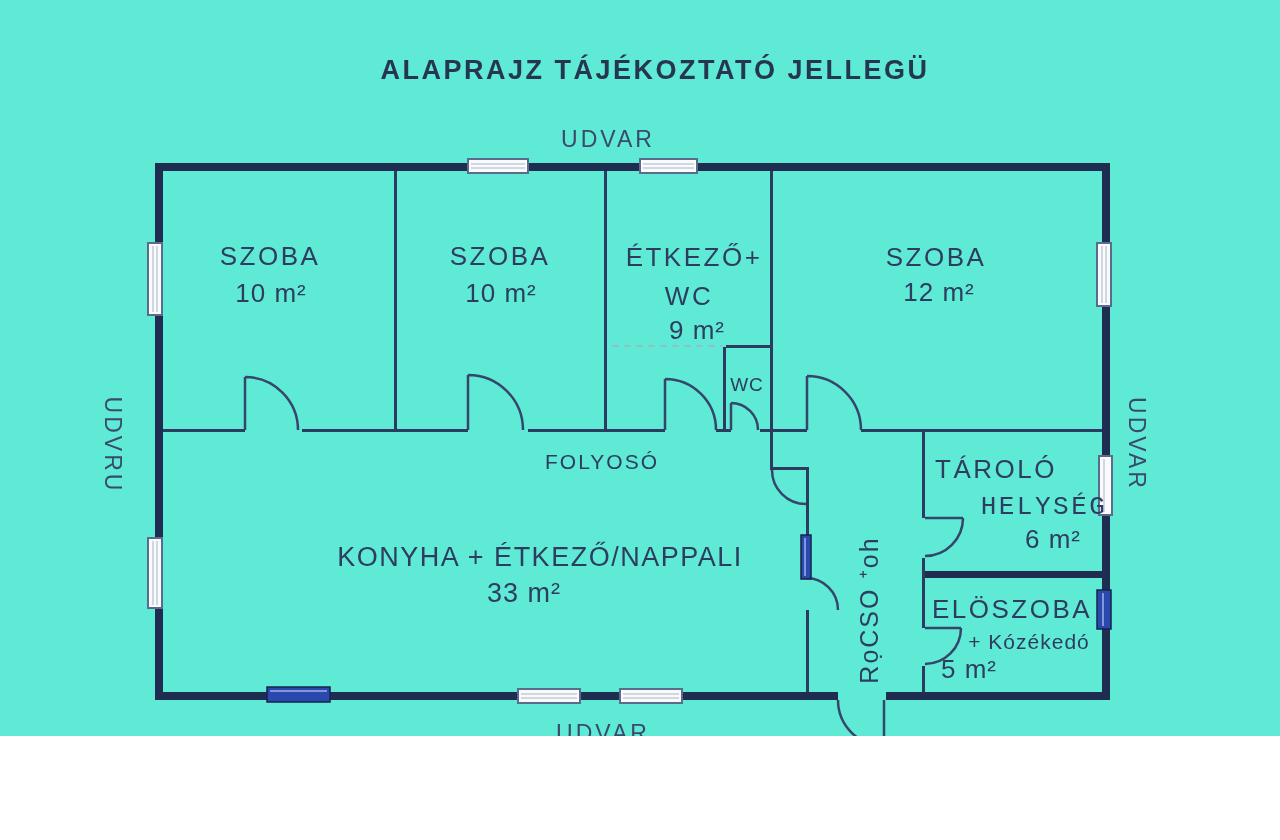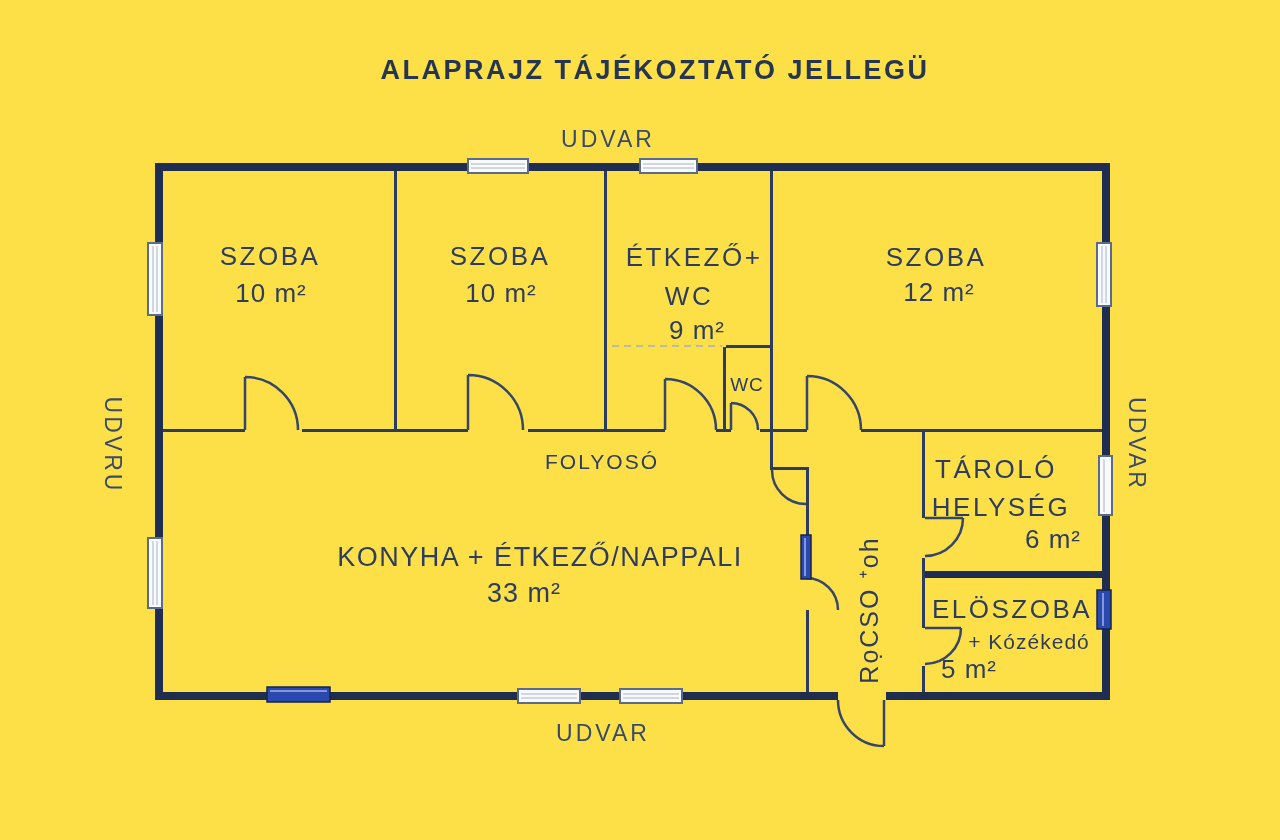--- a/index.html
+++ b/index.html
@@ -1,19 +1,19 @@
 <!DOCTYPE html>
 <html><head>
 <meta charset="utf-8">
 <style>
   html,body{margin:0;padding:0;background:#ffffff;}
   #canvas{
     position:relative;
-    width:1280px;height:840px;
-    background:#fde047;
+    width:1280px;height:736px;
+    background:#5eead4;
     overflow:hidden;
     font-family:"Liberation Sans", sans-serif;
   }
   svg{position:absolute;left:0;top:0;}
   .lbl{
     position:absolute;
     transform:translate(-50%,-50%);
     color:#2e3d5f;
     white-space:nowrap;
     line-height:1;
@@ -162,21 +162,21 @@
   <div class="lbl area" style="left:939px;top:292px;">12 m²</div>
 
   <div class="lbl small" style="left:747px;top:384px;">WC</div>
 
   <div class="lbl sub" style="left:602px;top:461px;font-size:21px;letter-spacing:2px;">FOLYOSÓ</div>
 
   <div class="lbl" style="left:540px;top:557px;font-size:27px;letter-spacing:1.5px;">KONYHA + ÉTKEZŐ/NAPPALI</div>
   <div class="lbl" style="left:524px;top:593px;font-size:27px;letter-spacing:1px;">33 m²</div>
 
   <div class="lbl room" style="left:996px;top:469px;">TÁROLÓ</div>
-  <div class="lbl room" style="left:1001px;top:507px;">HELYSÉG</div>
+  <div class="lbl room" style="left:1044px;top:507px;font-family:Liberation Mono, monospace;">HELYSÉG</div>
   <div class="lbl area" style="left:1009px;top:539px;margin-left:44px;">6 m²</div>
 
   <div class="lbl room" style="left:1012px;top:609px;">ELÖSZOBA</div>
   <div class="lbl sub" style="left:1029px;top:641px;">+ Kózékedó</div>
   <div class="lbl area" style="left:969px;top:669px;">5 m²</div>
 
   <div class="lbl rot-ccw" style="left:869px;top:610px;font-size:25px;letter-spacing:2px;">RọCSO ⁺oh</div>
 
 </div>
 

